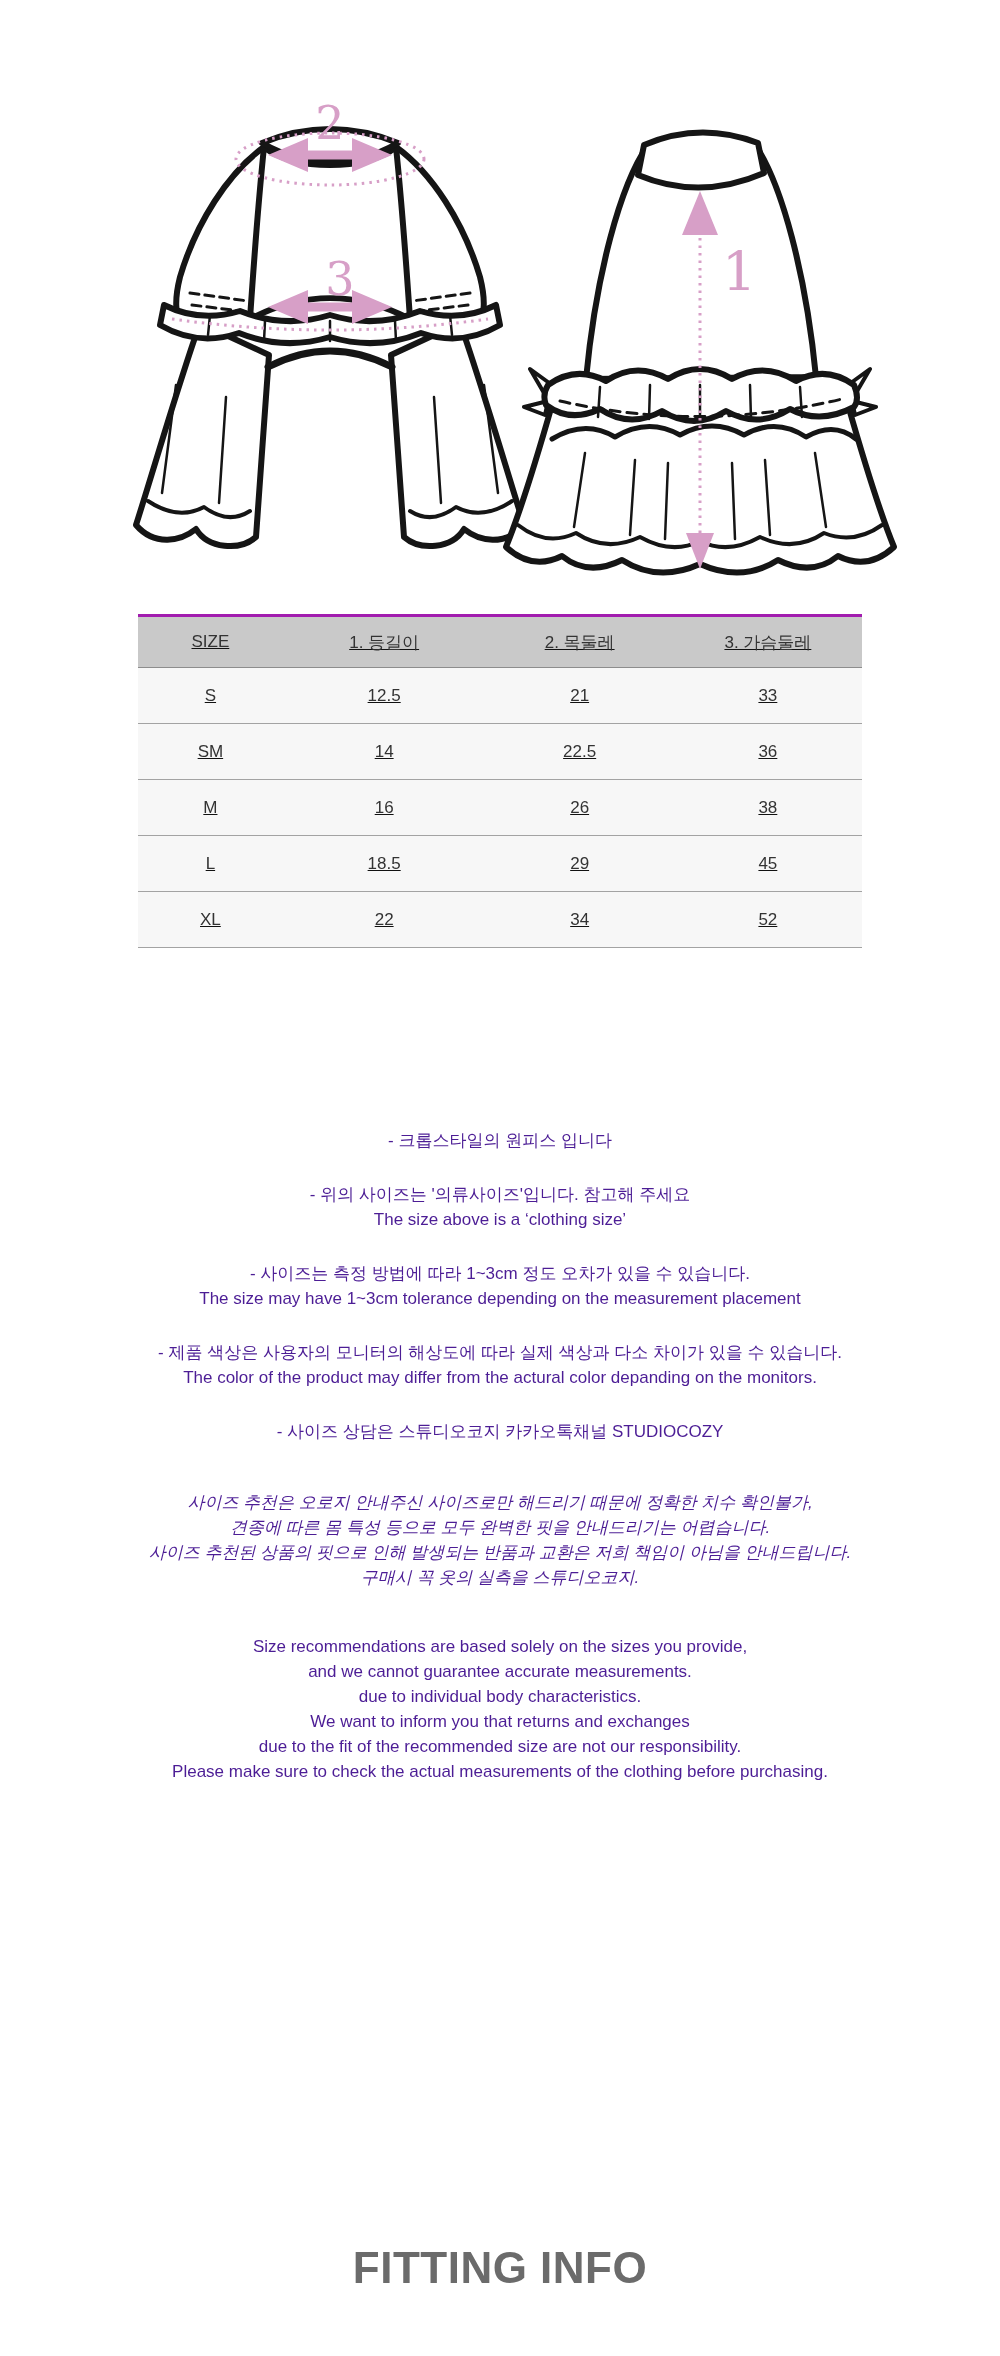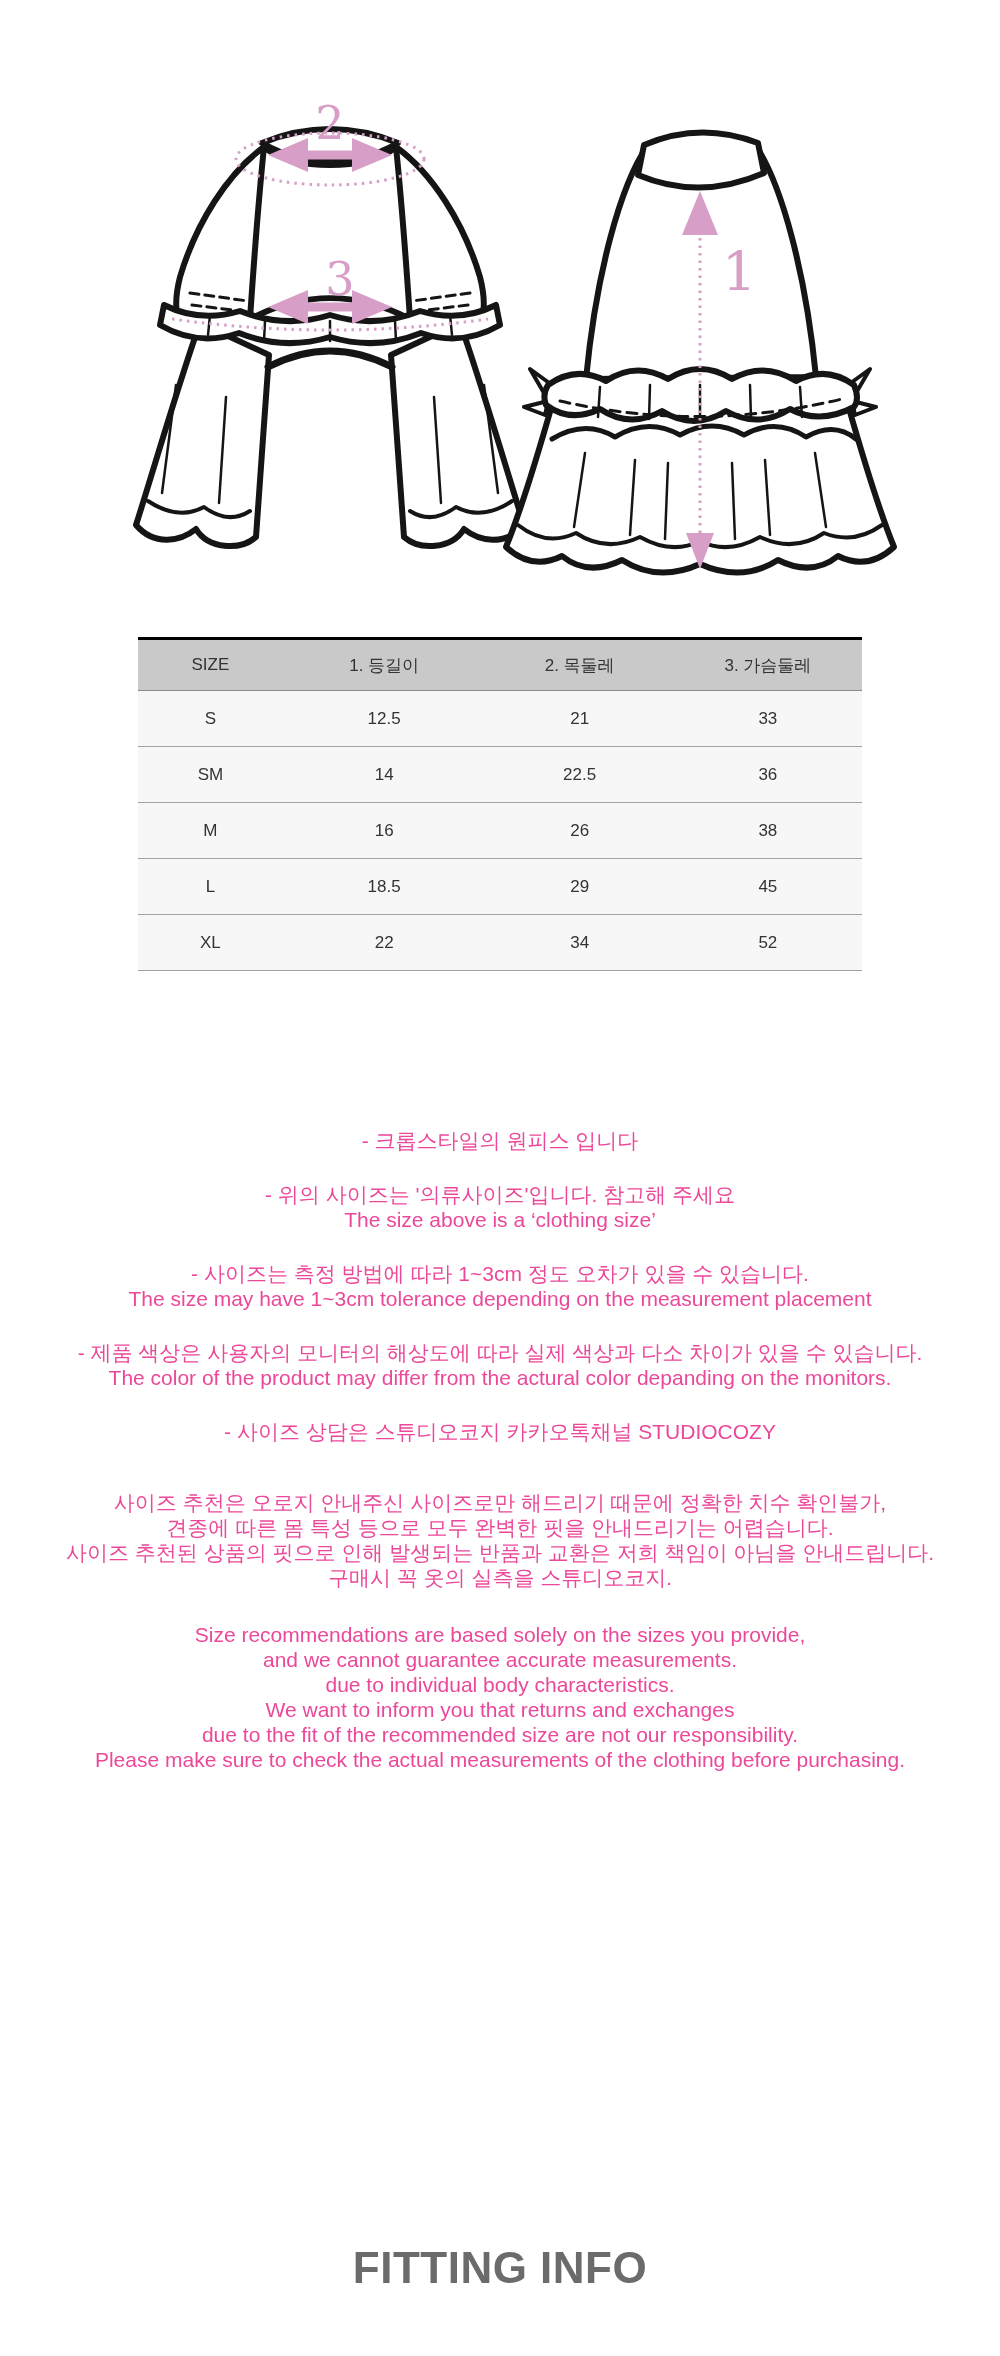--- a/index.html
+++ b/index.html
@@ -15,32 +15,32 @@
 
   
   .illustration{position:absolute;top:55px;left:0;width:1000px;height:540px;}
   .pink-dotted{stroke:var(--accent-pink);stroke-width:3;stroke-dasharray:2.5 5;fill:none;}
   .pink-thick{stroke:var(--accent-pink);stroke-width:9;}
   .pink-fill{fill:var(--accent-pink);stroke:none;}
   .measure-num{fill:var(--accent-pink);font-family:"DejaVu Serif","Liberation Serif",serif;font-size:46px;}
   .measure-num-lg{fill:var(--accent-pink);font-family:"DejaVu Serif","Liberation Serif",serif;font-size:54px;}
 
   
-  .size-table{position:absolute;top:637px;left:138px;width:724px;border-collapse:collapse;border-top:3px solid #000000;}
+  .size-table{position:absolute;top:614px;left:138px;width:724px;border-collapse:collapse;border-top:3px solid #a21caf;text-decoration:underline;}
   .size-table th{background:var(--table-header-bg);height:52px;font-size:17px;font-weight:400;color:#333;text-align:center;border-bottom:1px solid #8d8d8d;}
   .size-table td{background:var(--table-row-bg);height:56px;font-size:17px;color:#333;text-align:center;border-bottom:1px solid #a3a3a3;}
   .col-1{width:20%;} .col-2{width:28%;} .col-3{width:26%;} .col-4{width:26%;}
 
   
   .notes{position:absolute;top:1128px;left:0;width:1000px;text-align:center;}
   .note-group{margin-bottom:29px;}
   .note-group.gap-xl{}
   .note-group.gap-lg{margin-bottom:46px;}
-  .note-group.gap-md{margin-bottom:32px;}
-  .note-line{font-size:21px;line-height:25px;color:#ec4899;}
+  .note-group.gap-md{margin-bottom:44px;font-style:italic;}
+  .note-line{font-size:17px;line-height:25px;color:#4c1d95;}
 
   
   .fitting-title{position:absolute;top:2240px;left:0;width:1000px;text-align:center;
     font-size:44px;line-height:56px;font-weight:700;color:var(--title-gray);letter-spacing:0.5px;}
 </style>
 </head>
 <body>
 
 <div class="page">
 

